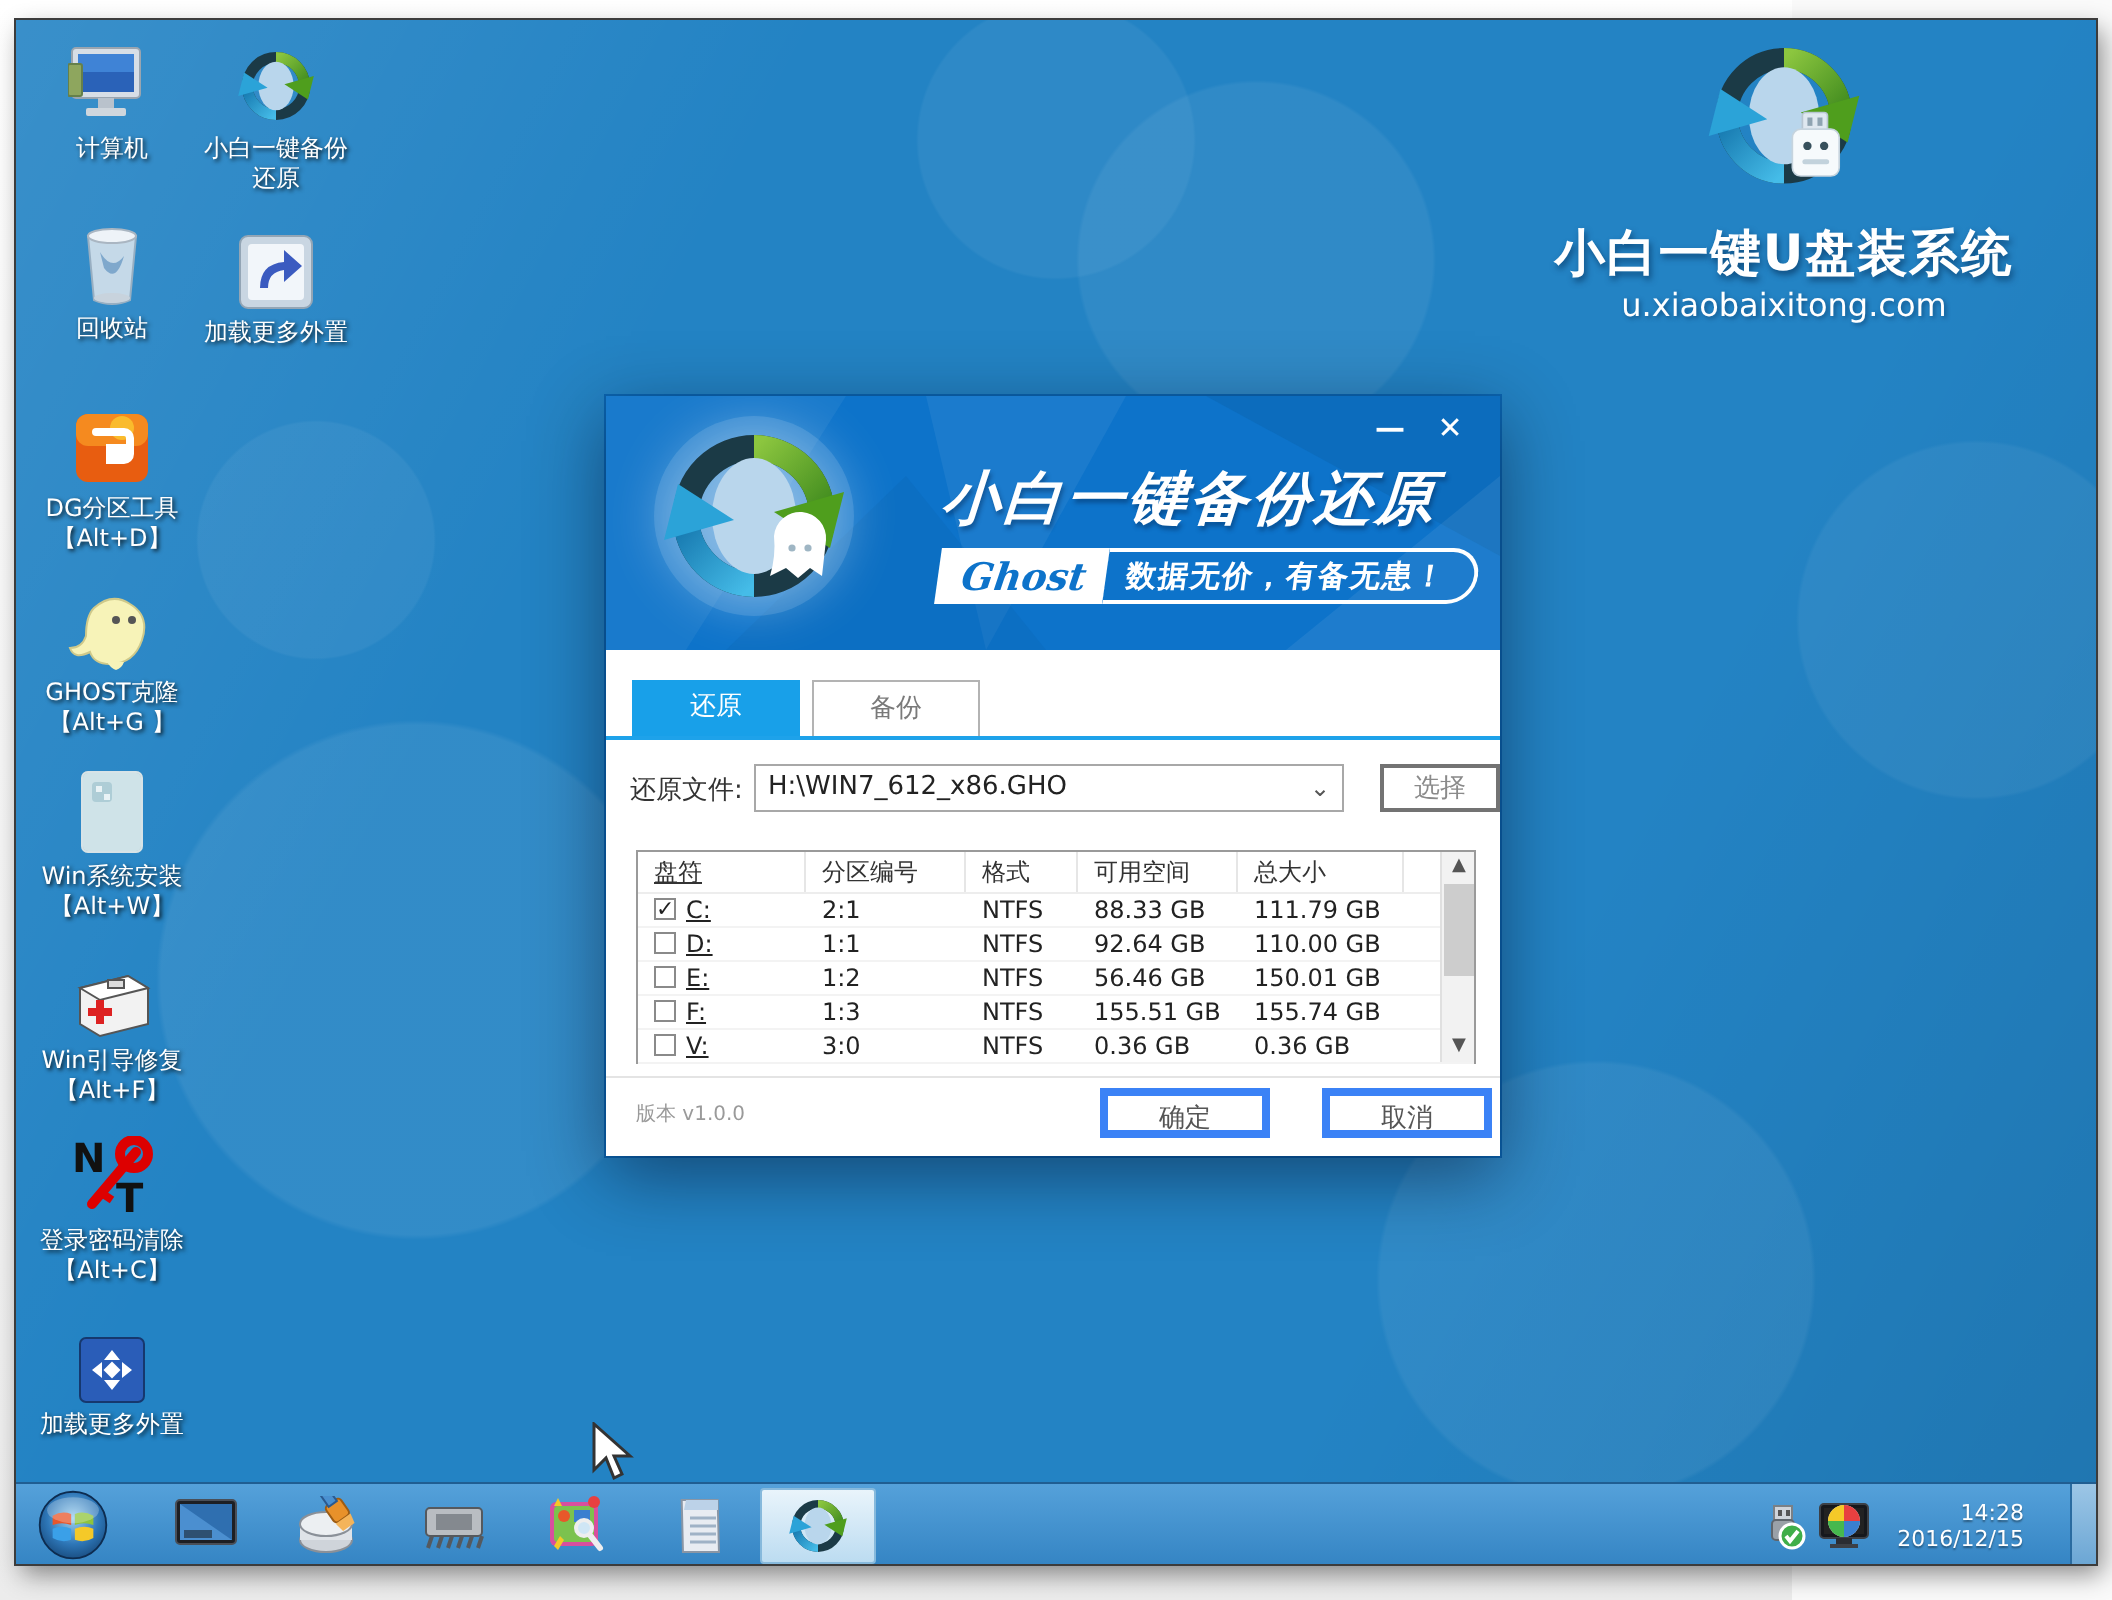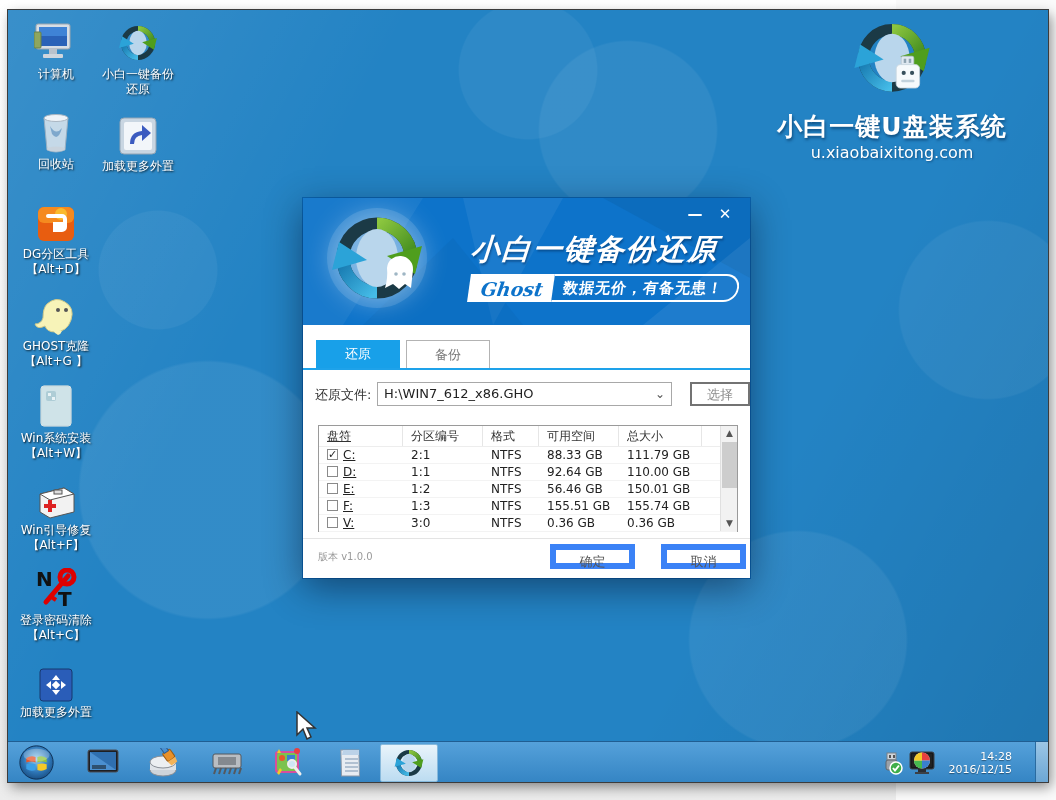--- a/index.html
+++ b/index.html
@@ -88,21 +88,21 @@
   .vscroll { position:absolute; right:0; top:0; width:17px; height:105px; background:#f2f2f2;
              border-left:1px solid #e0e0e0; }
   .sarrow { position:absolute; left:0; width:17px; height:15px; color:#555; font-size:9px;
             text-align:center; line-height:15px; cursor:pointer; }
   .sarrow.up{top:0;} .sarrow.down{bottom:0;}
   .sthumb { position:absolute; left:1px; top:16px; width:15px; height:46px; background:#cdcdcd; cursor:pointer; }
 
   
   .dfooter { position:absolute; left:0; top:340px; width:100%; height:40px; border-top:1px solid #e4e4e4; }
   .version { position:absolute; left:15px; top:11px; font-size:10px; color:#9a9a9a; }
-  .dbtn { position:absolute; top:5px; width:85px; height:25px; background:#fff; border:6px solid #3b82f6;
+  .dbtn { position:absolute; top:5px; width:85px; height:25px; background:#fff; border:4px solid #3b82f6;
           color:#555; font-size:13px; text-align:center; line-height:23px; cursor:pointer; }
   .dbtn.ok{left:247px;} .dbtn.cancel{left:358px;}
 
   
   .taskbar { position:absolute; left:0; bottom:0; width:100%; height:41px;
              background:linear-gradient(#55a1da,#3585c4); border-top:1px solid #205e92; }
   .orb { position:absolute; left:10px; top:2px; width:37px; height:37px; cursor:pointer; }
   .tbicon { position:absolute; top:4px; width:42px; height:34px; display:flex; align-items:center;
             justify-content:center; cursor:pointer; }
   .tbactive { position:absolute; left:372px; top:2px; width:58px; height:38px;

